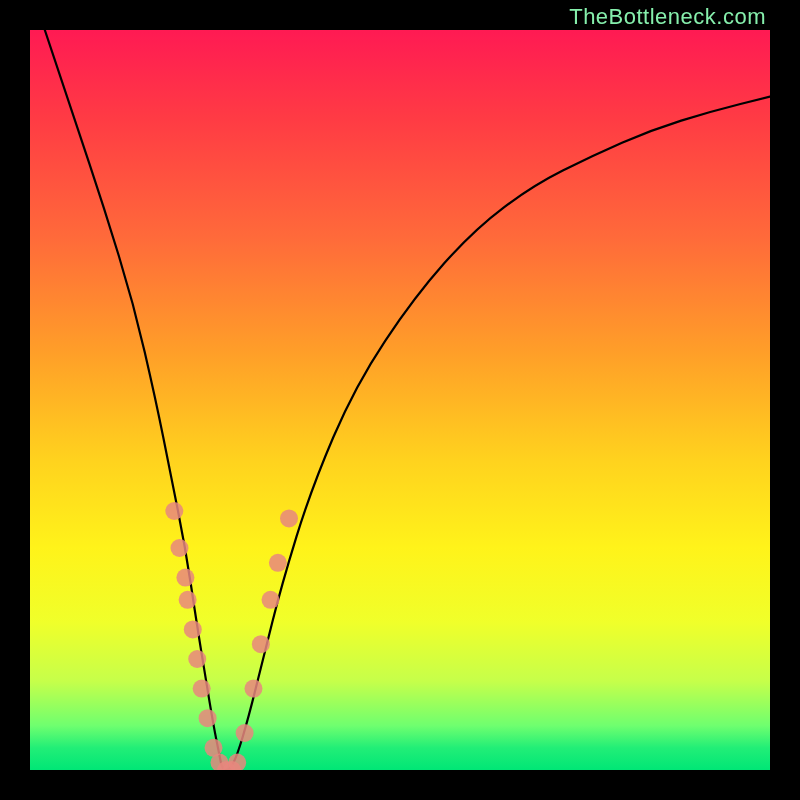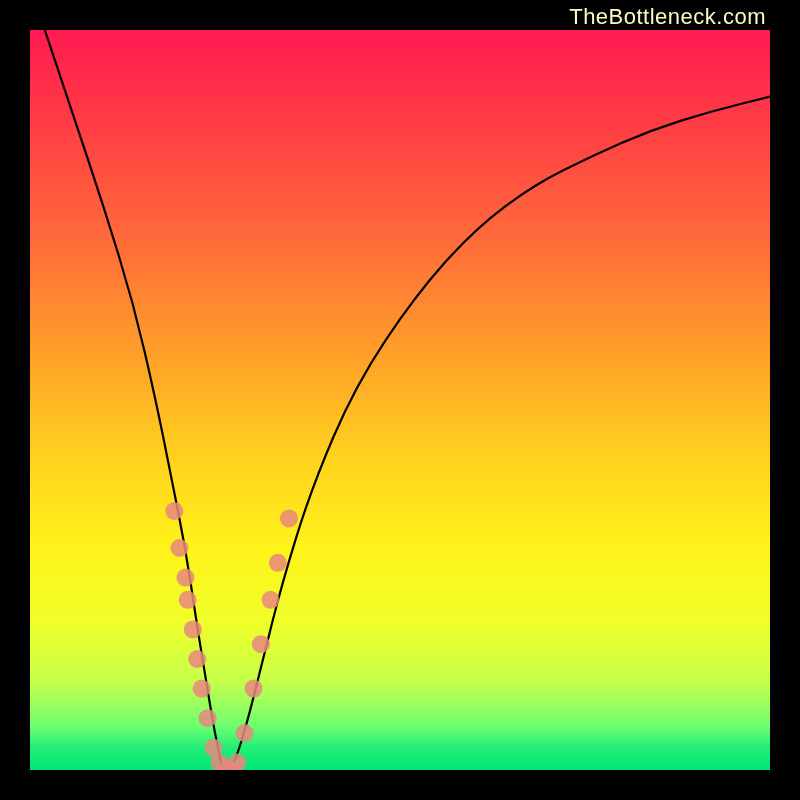--- a/index.html
+++ b/index.html
@@ -34,21 +34,21 @@
       #c6ff4a 88%,
       #6fff6f 94%,
       #22ee77 97%,
       #00e676 100%
     );
   }
   .watermark {
     position: absolute;
     top: 4px;
     right: 34px;
-    color: #fef9c3;
+    color: #86efac;
     font-size: 22px;
     font-weight: 500;
     user-select: none;
     letter-spacing: 0.5px;
   }
   .curve-svg {
     position: absolute;
     left: 0;
     top: 0;
     width: 740px;

